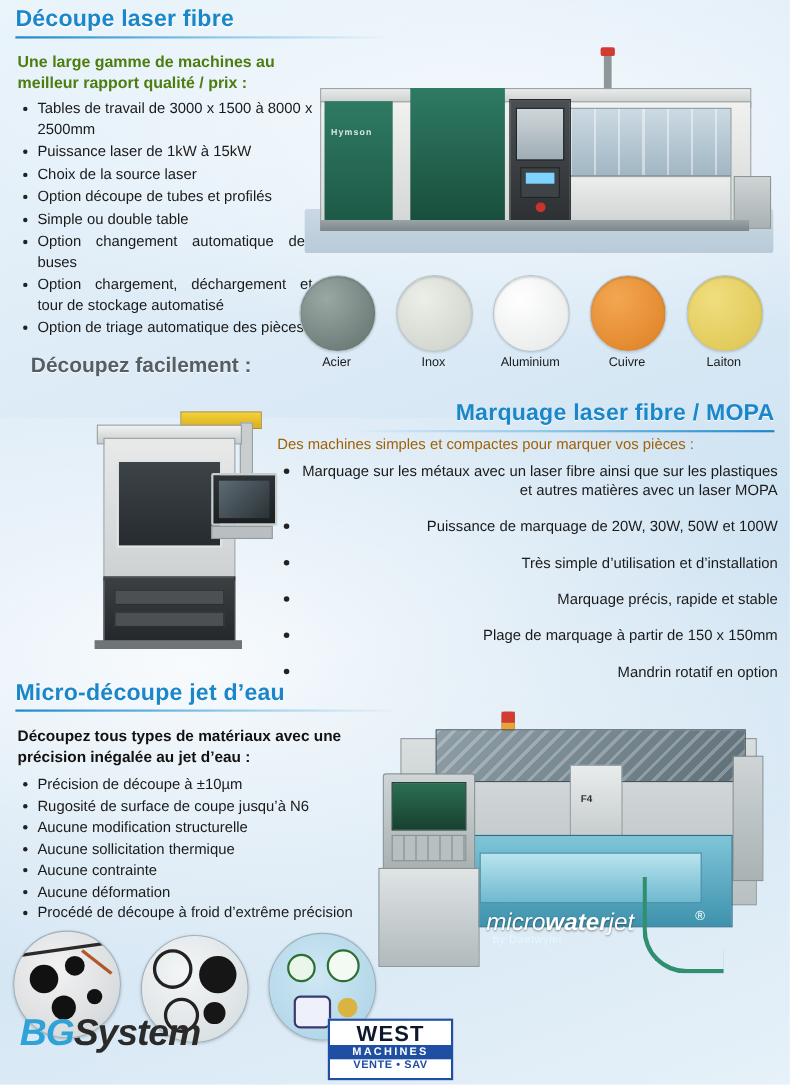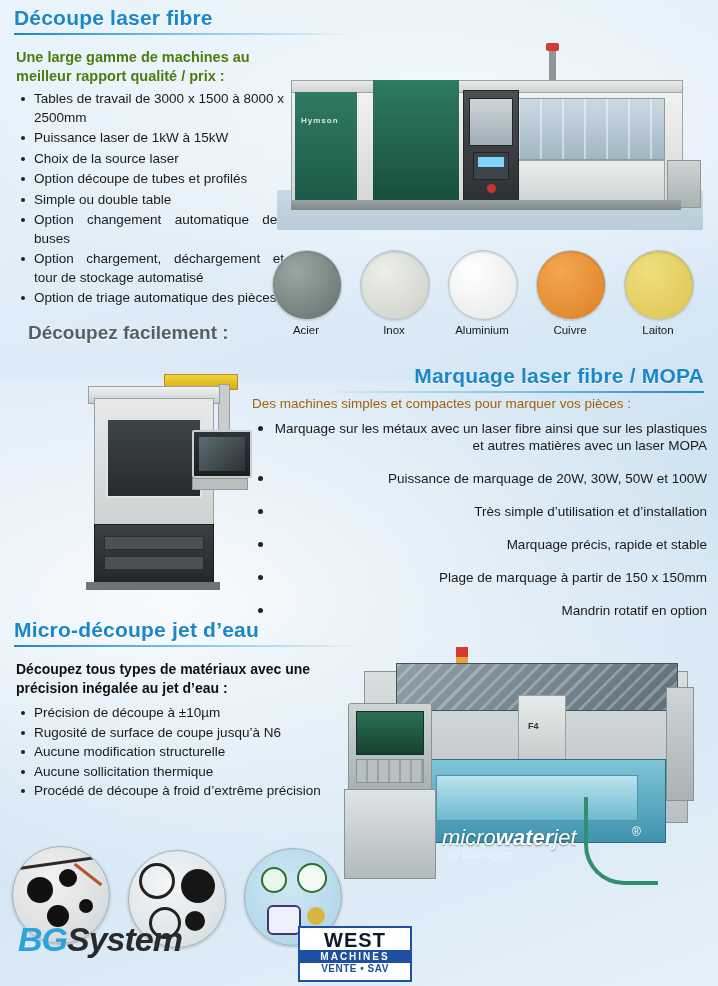--- a/index.html
+++ b/index.html
@@ -304,20 +304,22 @@
   </div>
 
   <div id="jet-intro">Découpez tous types de matériaux avec une précision inégalée au jet d’eau :</div>
 
   <div id="jet-list">
     <ul>
       <li>Précision de découpe à ±10µm</li>
       <li>Rugosité de surface de coupe jusqu’à N6</li>
       <li>Aucune modification structurelle</li>
       <li>Aucune sollicitation thermique</li>
+      <li>Aucune contrainte</li>
+      <li>Aucune déformation</li>
       <li>Procédé de découpe à froid d’extrême précision</li>
     </ul>
   </div>
 
   <div id="jet-machine">
     <div class="wj-lamp">
       <i class="r"></i>
       <i class="o"></i>
       <i class="g"></i>
     </div>

